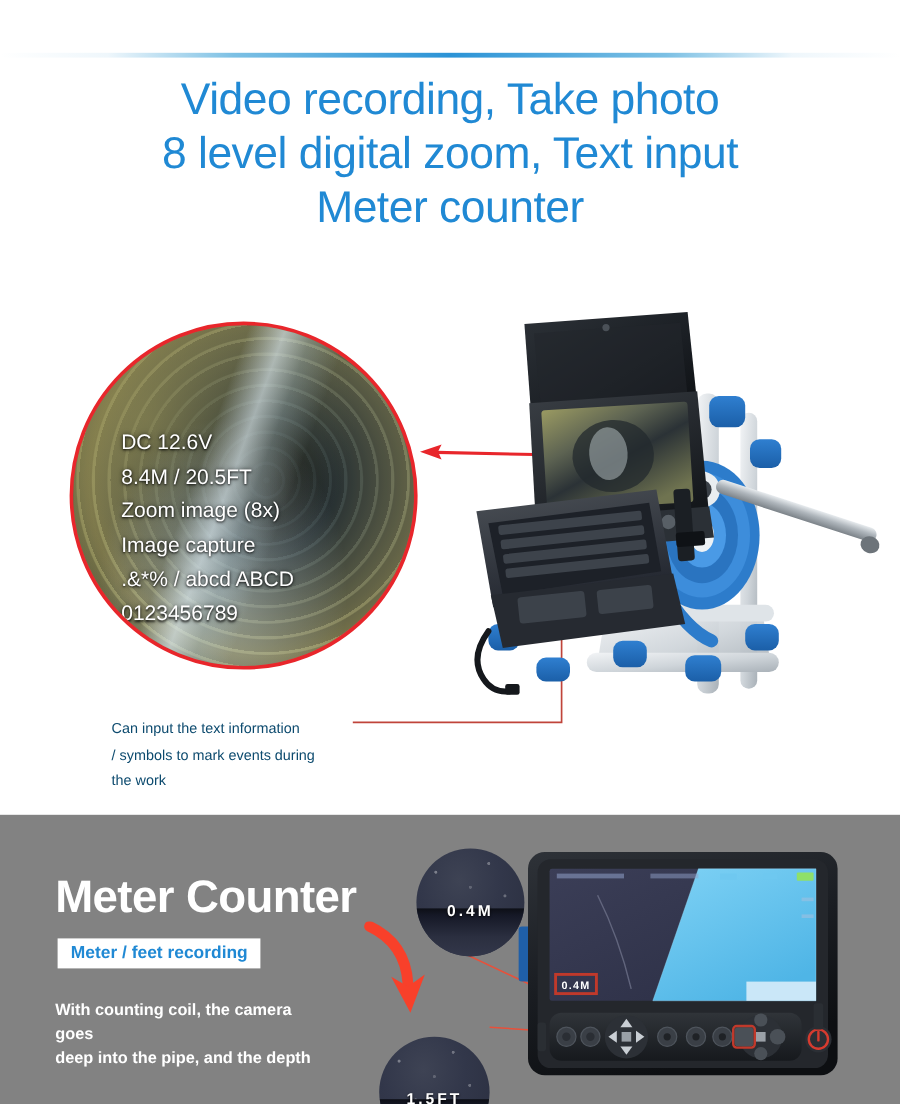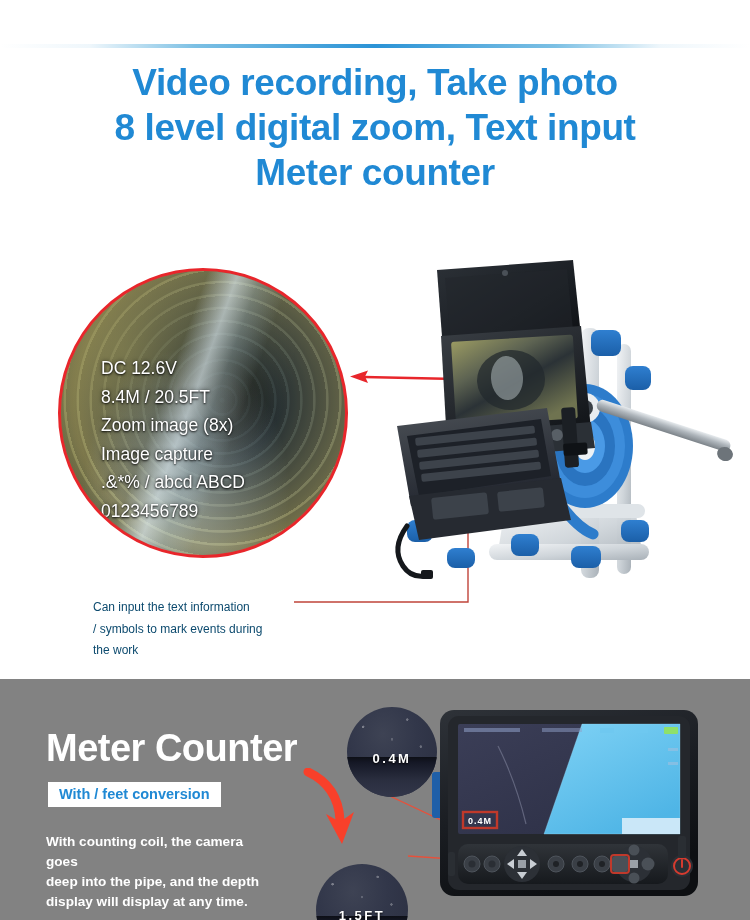--- a/index.html
+++ b/index.html
@@ -17,21 +17,21 @@
     background: linear-gradient(to right,
       rgba(255,255,255,0) 0%, rgba(190,222,241,.25) 12%,
       #7cc0e4 26%, #2b93d6 50%, #7cc0e4 74%,
       rgba(190,222,241,.25) 88%, rgba(255,255,255,0) 100%);
   }
 
   
   .headline {
     position: absolute; left: 0; top: 60px; width: 750px;
     text-align: center; color: #2089d4;
-    font-size: 37px; font-weight: bold; line-height: 45px;
+    font-size: 37px; font-weight: normal; line-height: 45px;
     letter-spacing: -0.4px;
   }
   .headline div { white-space: nowrap; }
 
   
   .section-white {
     position: absolute; left: 0; top: 200px; width: 750px; height: 479px;
     background: #ffffff;
   }
 
@@ -292,25 +292,24 @@
       <rect x="112" y="234" width="46" height="20" rx="3" fill="#3c424a" transform="rotate(-6 112 234)"></rect>
 
       <path d="M22 268 q-16 22 -4 40 q8 12 22 10" stroke="#15181c" stroke-width="5" fill="none" stroke-linecap="round"></path>
       <rect x="36" y="312" width="12" height="9" rx="2" fill="#15181c"></rect>
     </g>
   </svg>
 
   <div class="section-gray"></div>
 
   <div class="meter-title">Meter Counter</div>
-  <div class="badge">With / feet  conversion</div>
+  <div class="badge">Meter / feet  recording</div>
   <div class="meter-body">
     <div>With counting coil, the camera goes</div>
     <div>deep into the pipe, and the depth</div>
-    <div>display will display at any time.</div>
   </div>
 
   <svg class="gray-leader" viewBox="0 0 200 110">
     <path d="M196 100 L30 22" stroke="#e8503a" stroke-width="1.3" fill="none"></path>
     <path d="M196 104 L78 96" stroke="#e8503a" stroke-width="1.3" fill="none"></path>
   </svg>
 
   <div class="readout" id="readout-m">
     <div class="speck"></div>
     <div class="band"></div>

